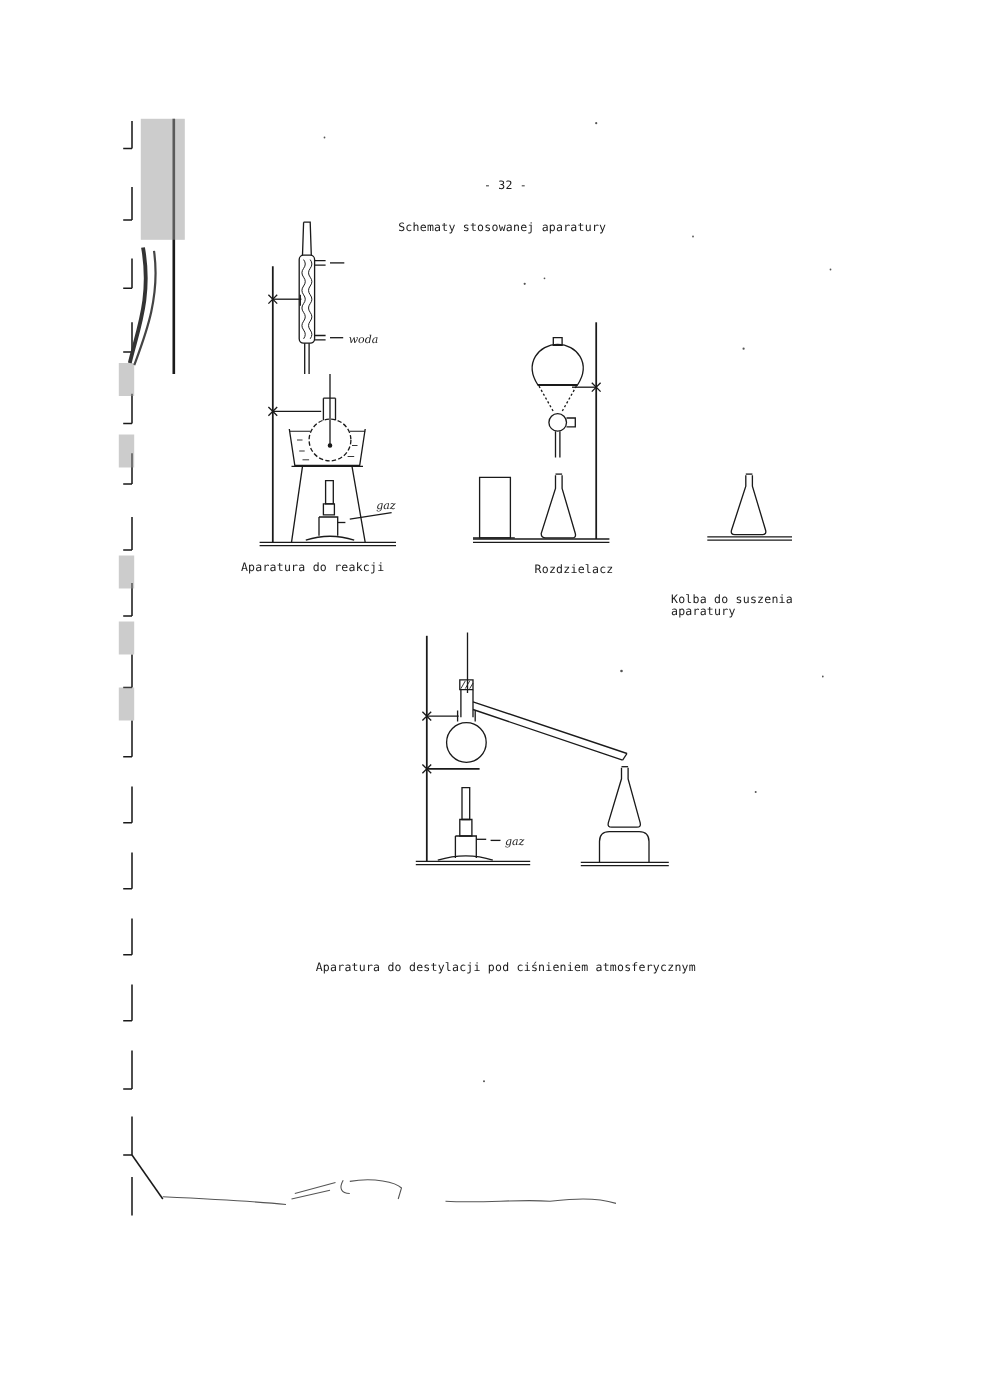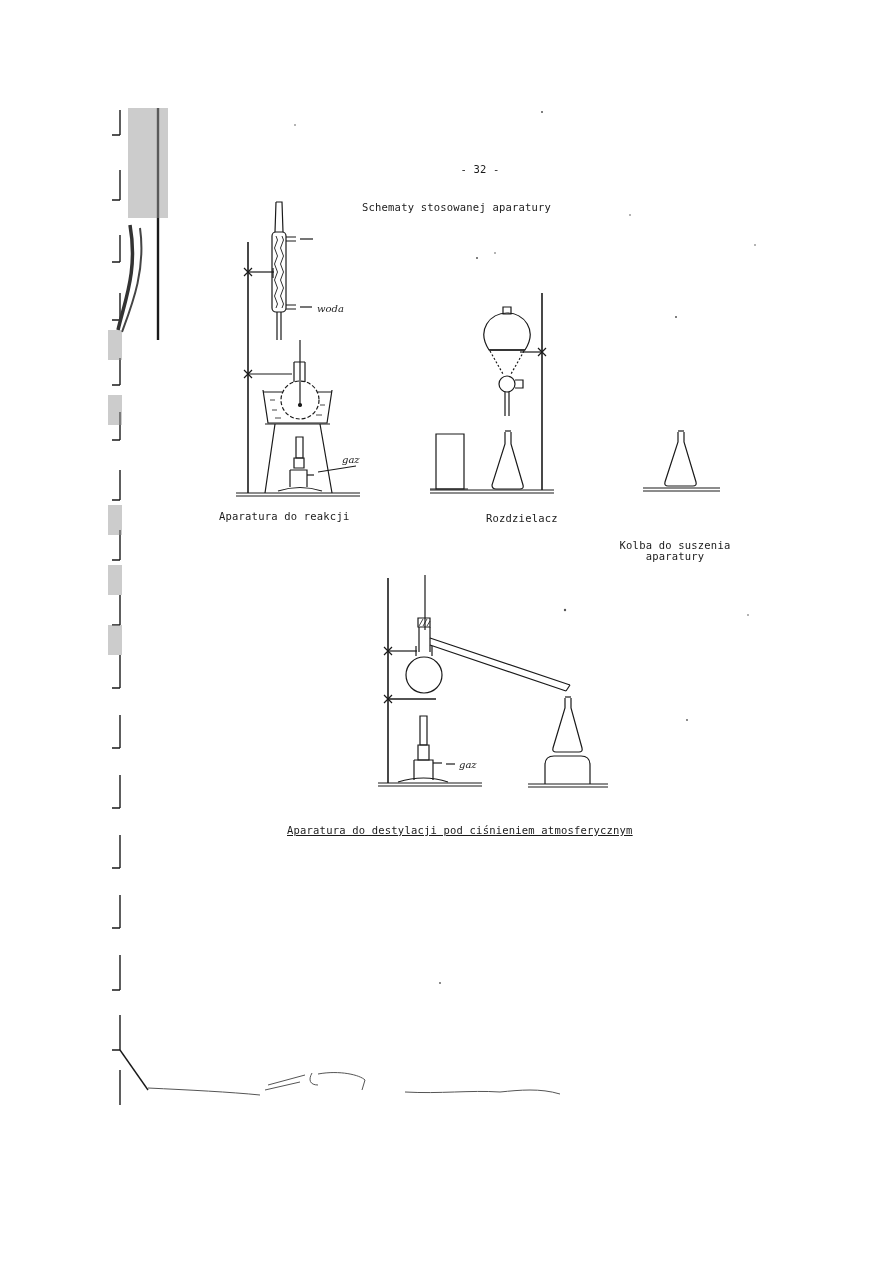--- a/index.html
+++ b/index.html
@@ -6,21 +6,21 @@
   body { width: 893px; height: 1263px; position: relative; overflow: hidden; }
   .page { position: absolute; left: 0; top: 0; width: 893px; height: 1263px; background: #fff; }
   .txt {
     position: absolute;
     font-family: "DejaVu Sans Mono", "Liberation Mono", monospace;
     color: #1a1a1a;
     font-size: 10.5px;
     letter-spacing: 0.2px;
     white-space: nowrap;
   }
-  .center { text-align: center; }
+  .center { text-align: left; }
   svg.drawing { position: absolute; left: 0; top: 0; }
   .hand {
     font-family: "DejaVu Serif", "Liberation Serif", serif;
     font-style: italic;
     font-size: 10px;
     fill: #222;
   }
 </style>
 </head>
 <body>
@@ -29,21 +29,21 @@
 
   <div class="txt center" style="left:440px; top:163px; width:80px;">- 32 -</div>
   <div class="txt" style="left:362px; top:201px; font-size:10.5px;">Schematy stosowanej aparatury</div>
 
   <div class="txt" style="left:219px; top:510px;">Aparatura do reakcji</div>
   <div class="txt" style="left:463px; top:512px;padding-left:23px;">Rozdzielacz</div>
   <div class="txt center" style="left:610px; top:540px; width:130px; line-height:11px;">
     <div>Kolba do suszenia</div>
     <div>aparatury</div>
   </div>
-  <div class="txt" style="left:287px; top:824px;text-decoration:underline;">Aparatura do destylacji pod ciśnieniem atmosferycznym</div>
+  <div class="txt" style="left:287px; top:874px;">Aparatura do destylacji pod ciśnieniem atmosferycznym</div>
 
   <svg class="drawing" width="893" height="1263" viewBox="0 0 893 1263" fill="none" stroke="#1a1a1a" stroke-width="1.2">
 
     <g stroke="#1a1a1a" stroke-width="1.4">
       <path d="M120 110 V135 M112 135 H120"></path>
       <path d="M120 170 V200 M112 200 H120"></path>
       <path d="M120 235 V262 M112 262 H120"></path>
       <path d="M120 293 V320 M112 320 H120"></path>
       <path d="M120 358 V385 M112 385 H120"></path>
       <path d="M120 412 V440 M112 440 H120"></path>

